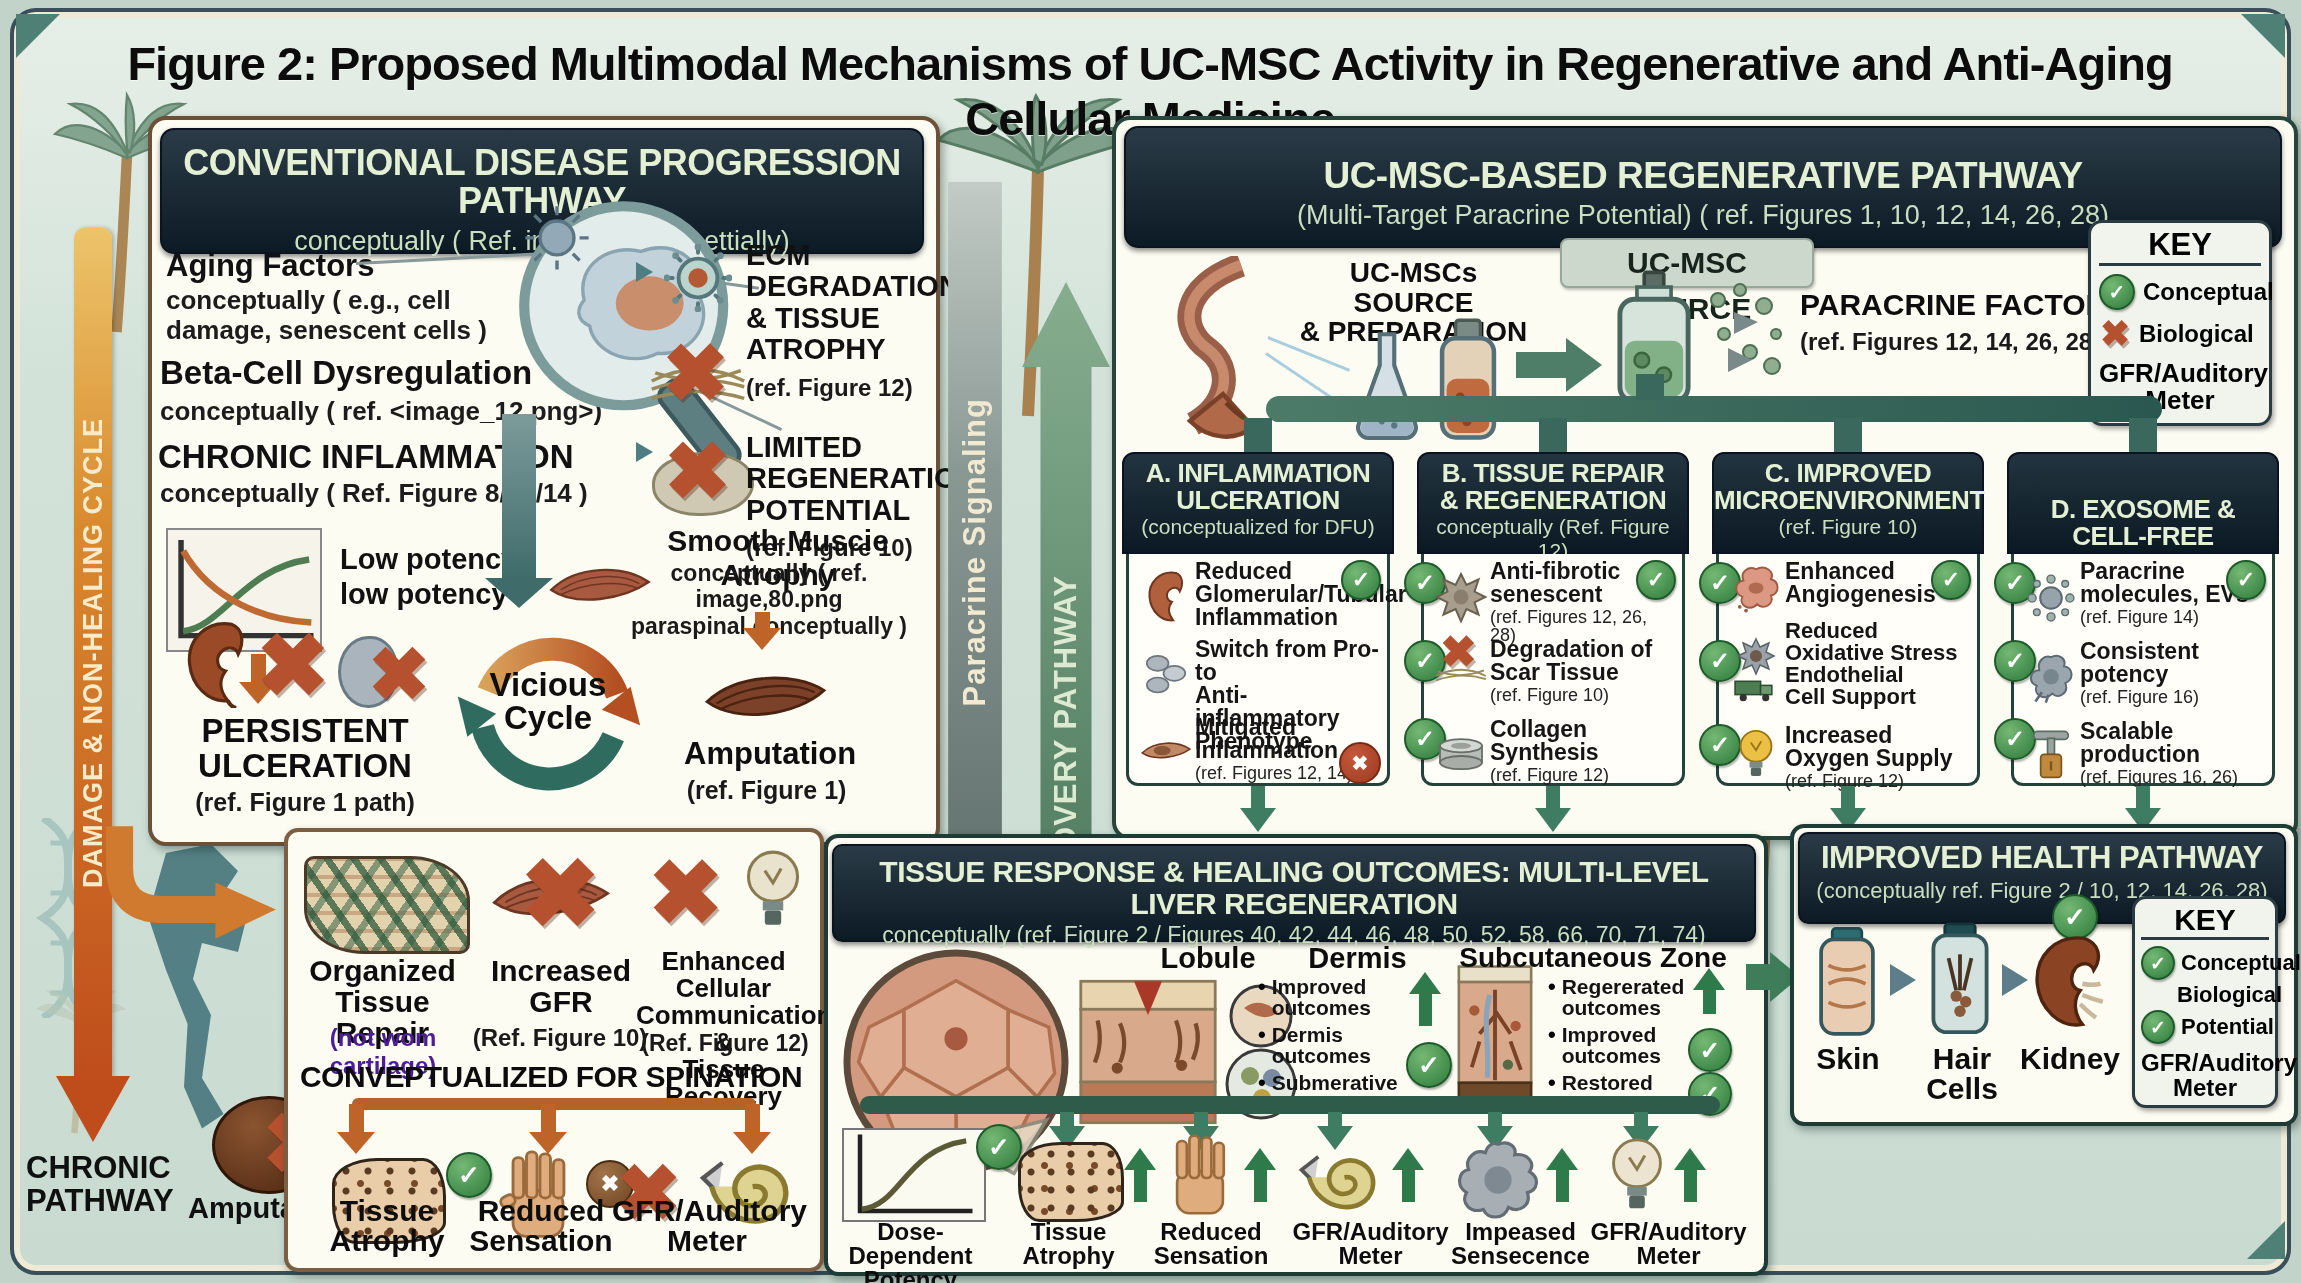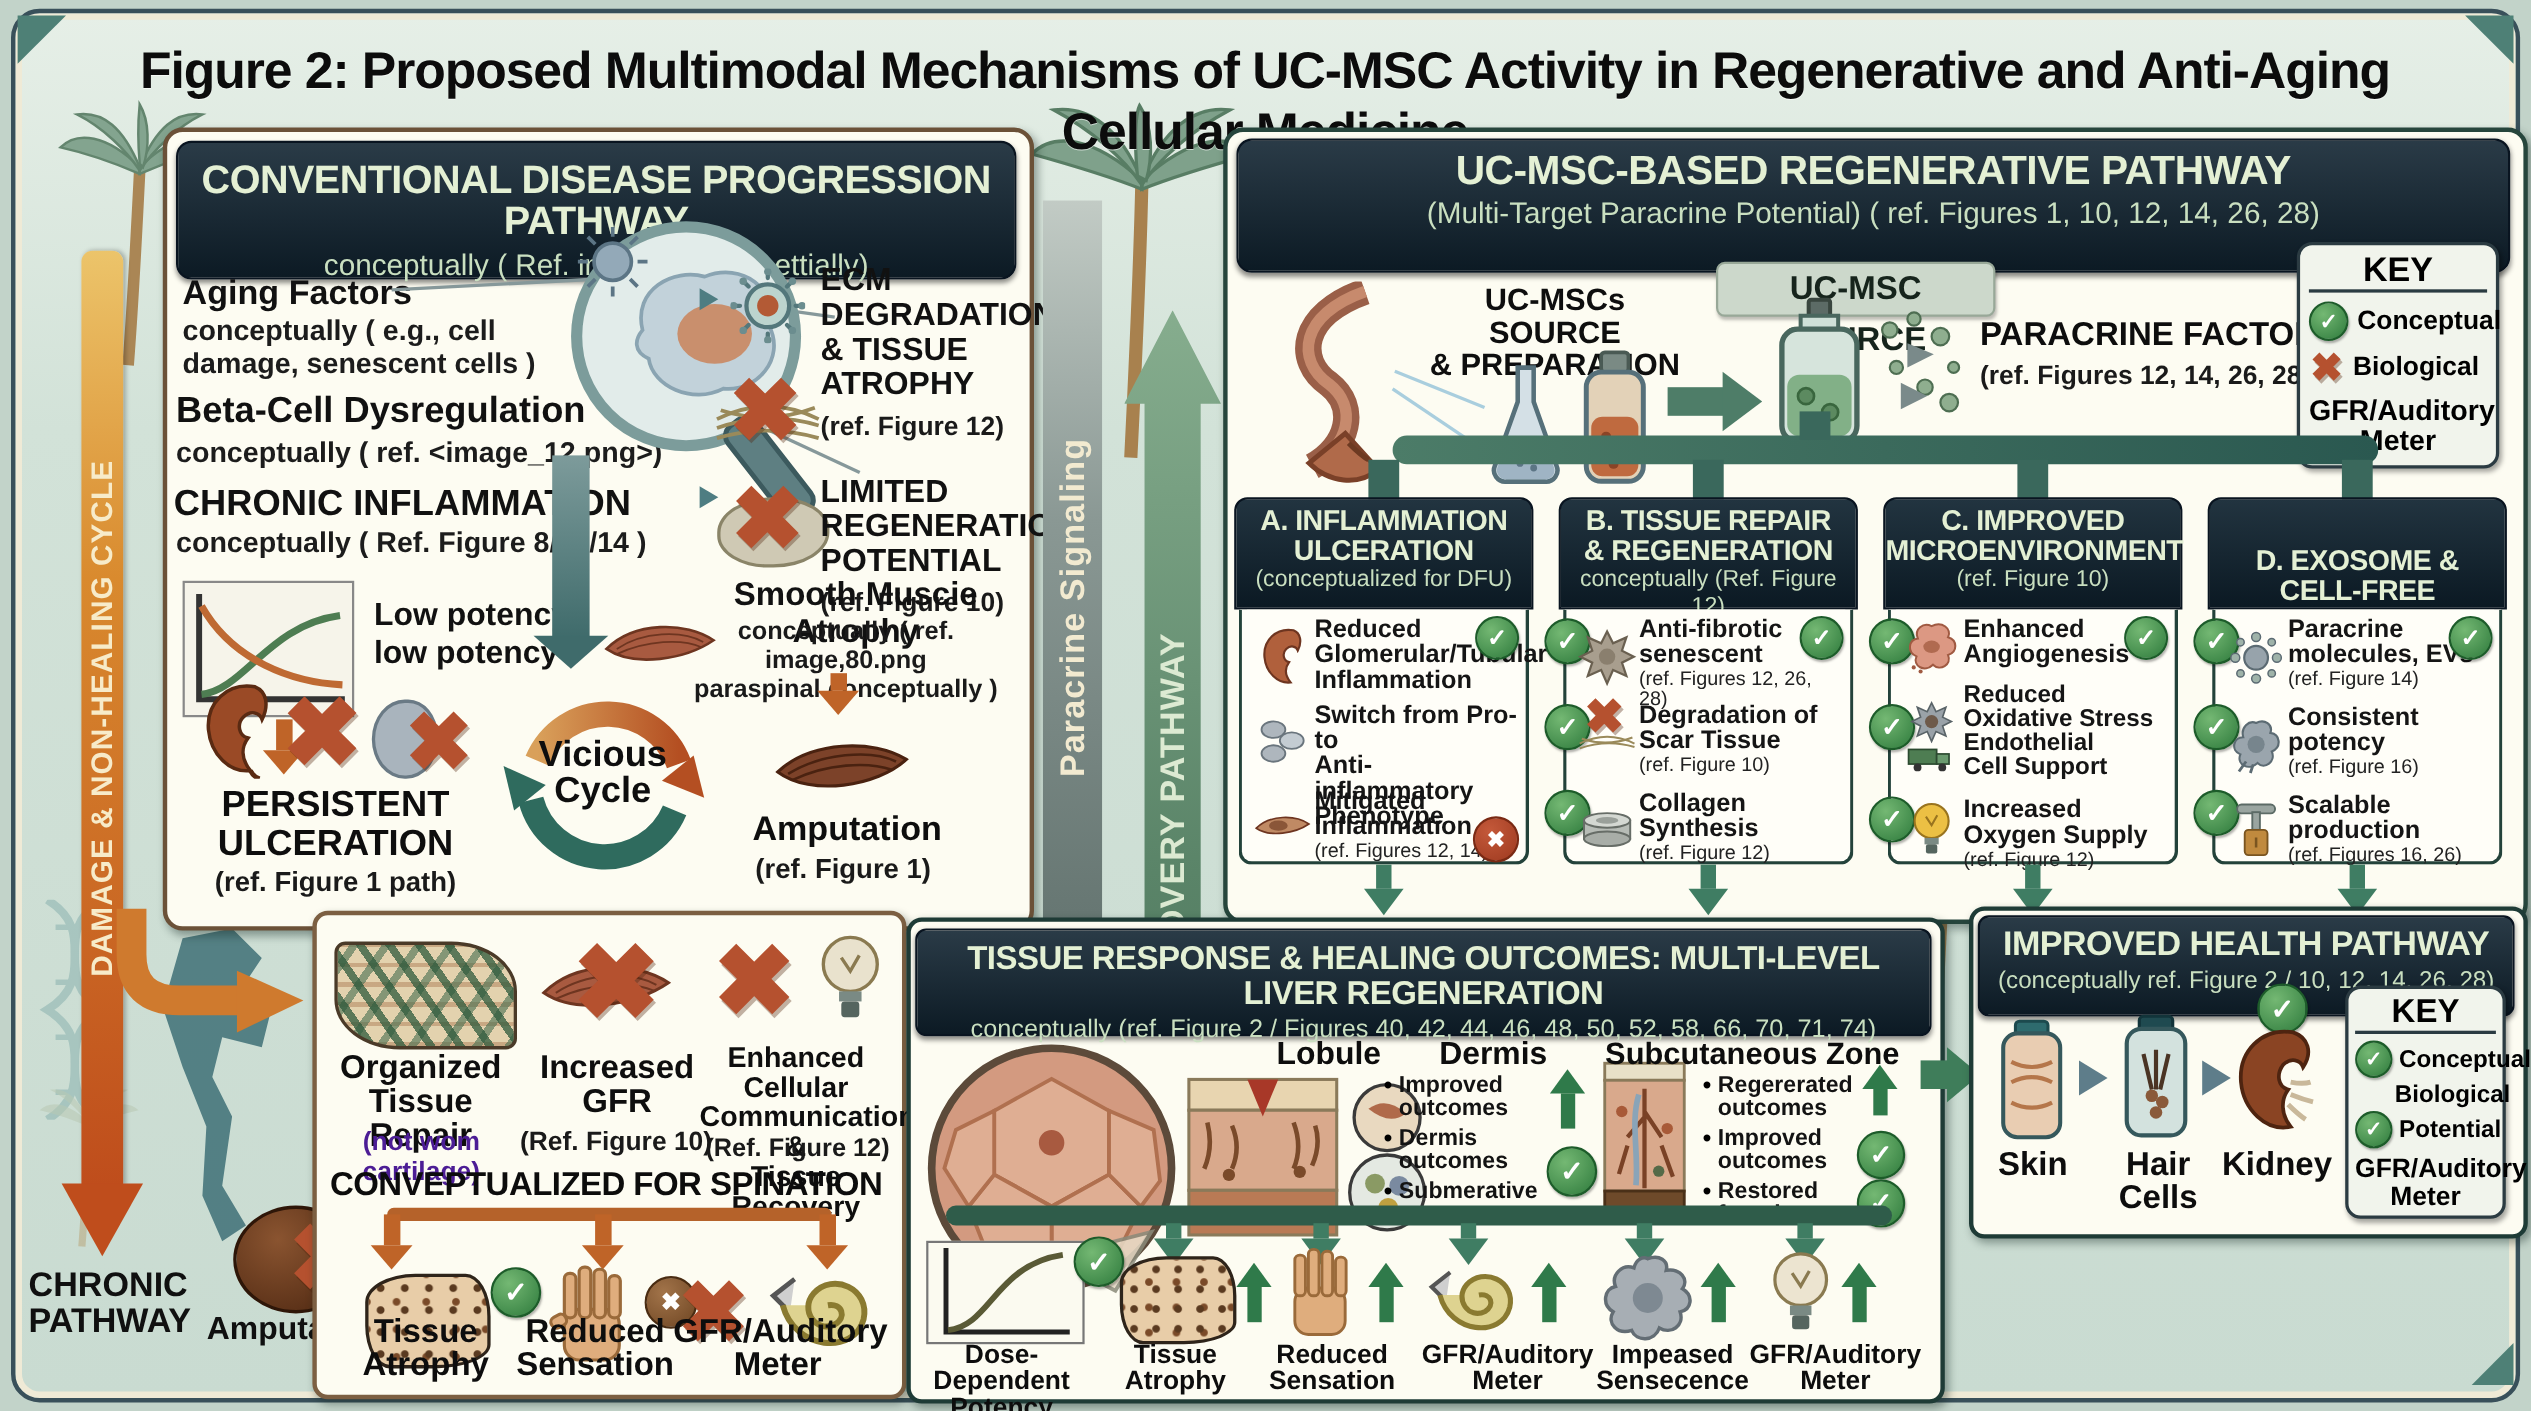--- a/index.html
+++ b/index.html
@@ -357,21 +357,21 @@
   </div>
   <div class="ab chk" style="left:950px;top:924px;width:50px;height:50px;font-size:30px;">
       <span>✓</span>
     </div>
   <div class="ab bigup" style="left:1022px;top:282px;width:88px;height:850px;">
     <span class="vt" style="font-size:31px;color:#dcead2;margin-top:80px;">RECOVERY PATHWAY</span>
   </div>
 
   <div class="ab panel" style="left:1112px;top:116px;width:1178px;height:716px;border:4px solid #26453c;"></div>
   <div class="ab hdrbox" style="left:1124px;top:126px;width:1154px;height:118px;">
-    <div class="t1 c" style="font-size:37px;margin-top:8px;">UC-MSC-BASED REGENERATIVE PATHWAY</div>
+    <div class="t1 c" style="font-size:37px;margin-top:29px;">UC-MSC-BASED REGENERATIVE PATHWAY</div>
     <div class="t2 c" style="font-size:27px;margin-top:4px;">(Multi-Target Paracrine Potential) ( ref. Figures 1, 10, 12, 14, 26, 28)</div>
   </div>
   <div class="ab" style="left:1136px;top:256px;width:150px;height:195px;">
     <svg width="100%" height="100%" viewBox="0 0 100 130">
         <path d="M70 6 C30 20 28 48 48 62 C66 76 60 100 38 112" fill="none" stroke="#9a5f48" stroke-width="16"></path>
         <path d="M70 6 C30 20 28 48 48 62 C66 76 60 100 38 112" fill="none" stroke="#c78a6d" stroke-width="7"></path>
         <path d="M36 110 C48 122 66 124 78 114 L58 92 Z" fill="#b06a4a" stroke="#7a4028" stroke-width="3"></path>
         <path d="M60 98 q8 8 12 10" stroke="#6d3a22" stroke-width="3" fill="none"></path>
       </svg>
   </div>

